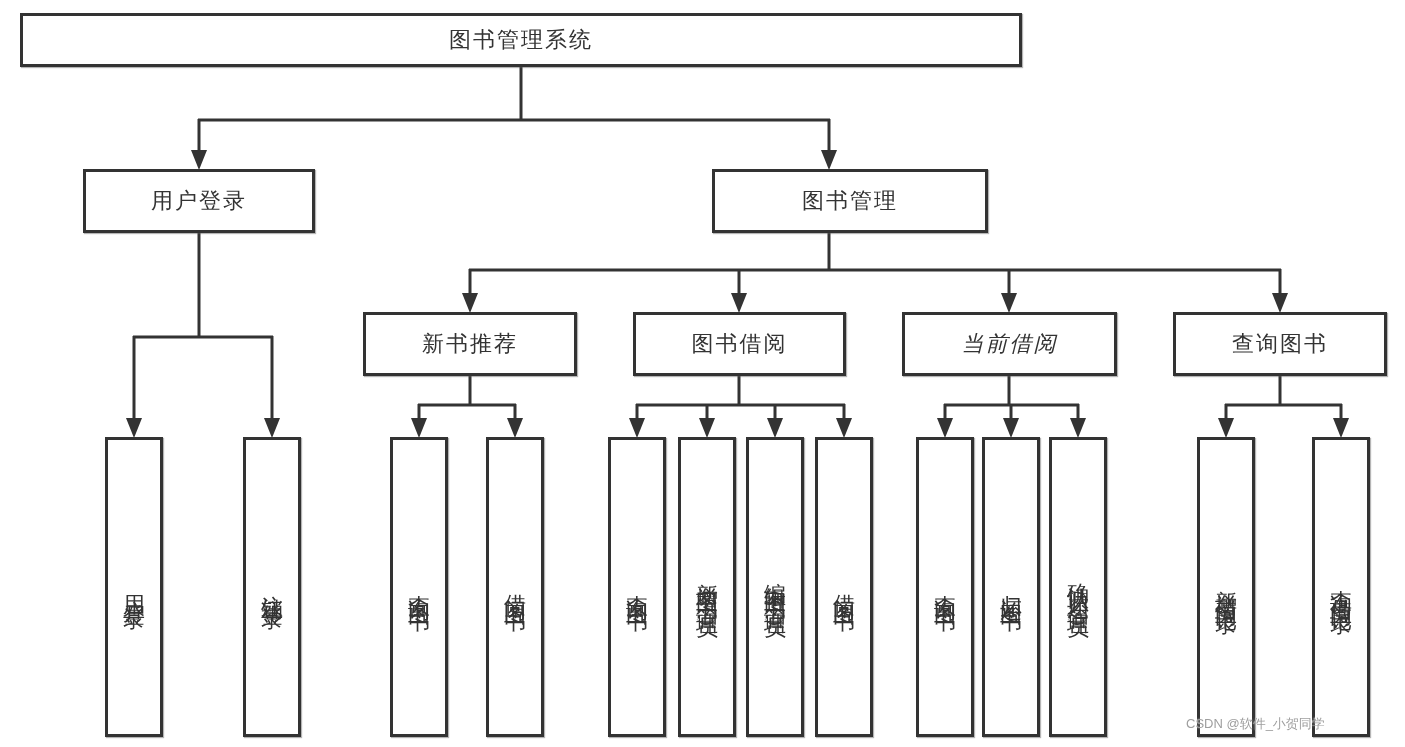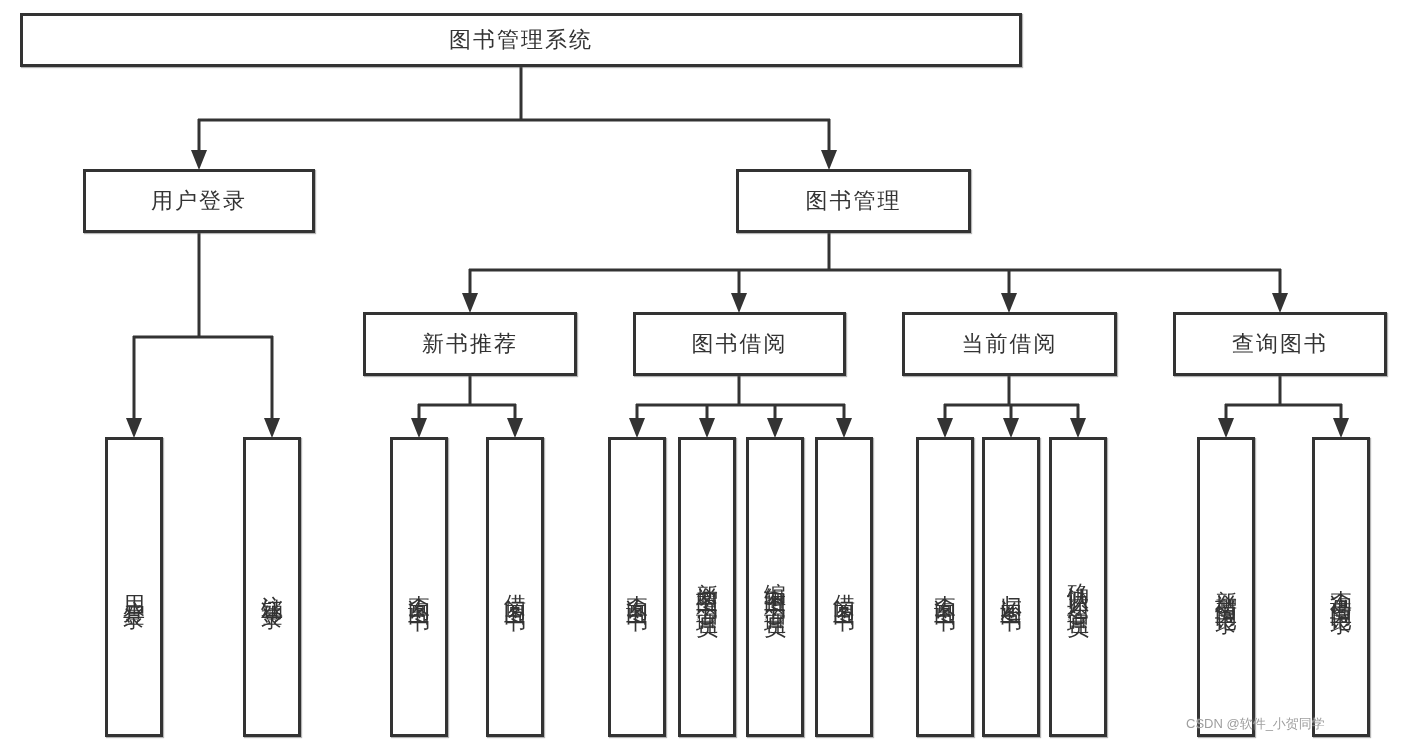--- a/index.html
+++ b/index.html
@@ -35,25 +35,25 @@
     white-space: nowrap;
   }
   .v-node span {
     writing-mode: vertical-rl;
     font-size: 22px;
     letter-spacing: 5px;
     line-height: 1;
   }
   .root    { left: 20px;  top: 13px;  width: 1002px; height: 54px; }
   .l2a     { left: 83px;  top: 169px; width: 232px;  height: 64px; }
-  .l2b     { left: 712px; top: 169px; width: 235px;  height: 64px; margin-left: 24px; }
+  .l2b     { left: 712px; top: 169px; width: 276px;  height: 64px; }
   .l3      { top: 312px; height: 64px; }
   .l3a     { left: 363px;  width: 214px; }
   .l3b     { left: 633px;  width: 213px; }
-  .l3c     { left: 902px;  width: 215px; }
+  .l3c     { left: 902px;  width: 215px; font-style: italic; }
   .l3d     { left: 1173px; width: 214px; }
   .leaf    { top: 437px; width: 58px; height: 300px; }
   .lf1  { left: 105px; }  .lf2  { left: 243px; }
   .lf3  { left: 390px; }  .lf4  { left: 486px; }
   .lf5  { left: 608px; }  .lf6  { left: 678px; }
   .lf7  { left: 746px; }  .lf8  { left: 815px; }
   .lf9  { left: 916px; }  .lf10 { left: 982px; }
   .lf11 { left: 1049px; }
   .lf12 { left: 1197px; } .lf13 { left: 1312px; }
   .watermark {

